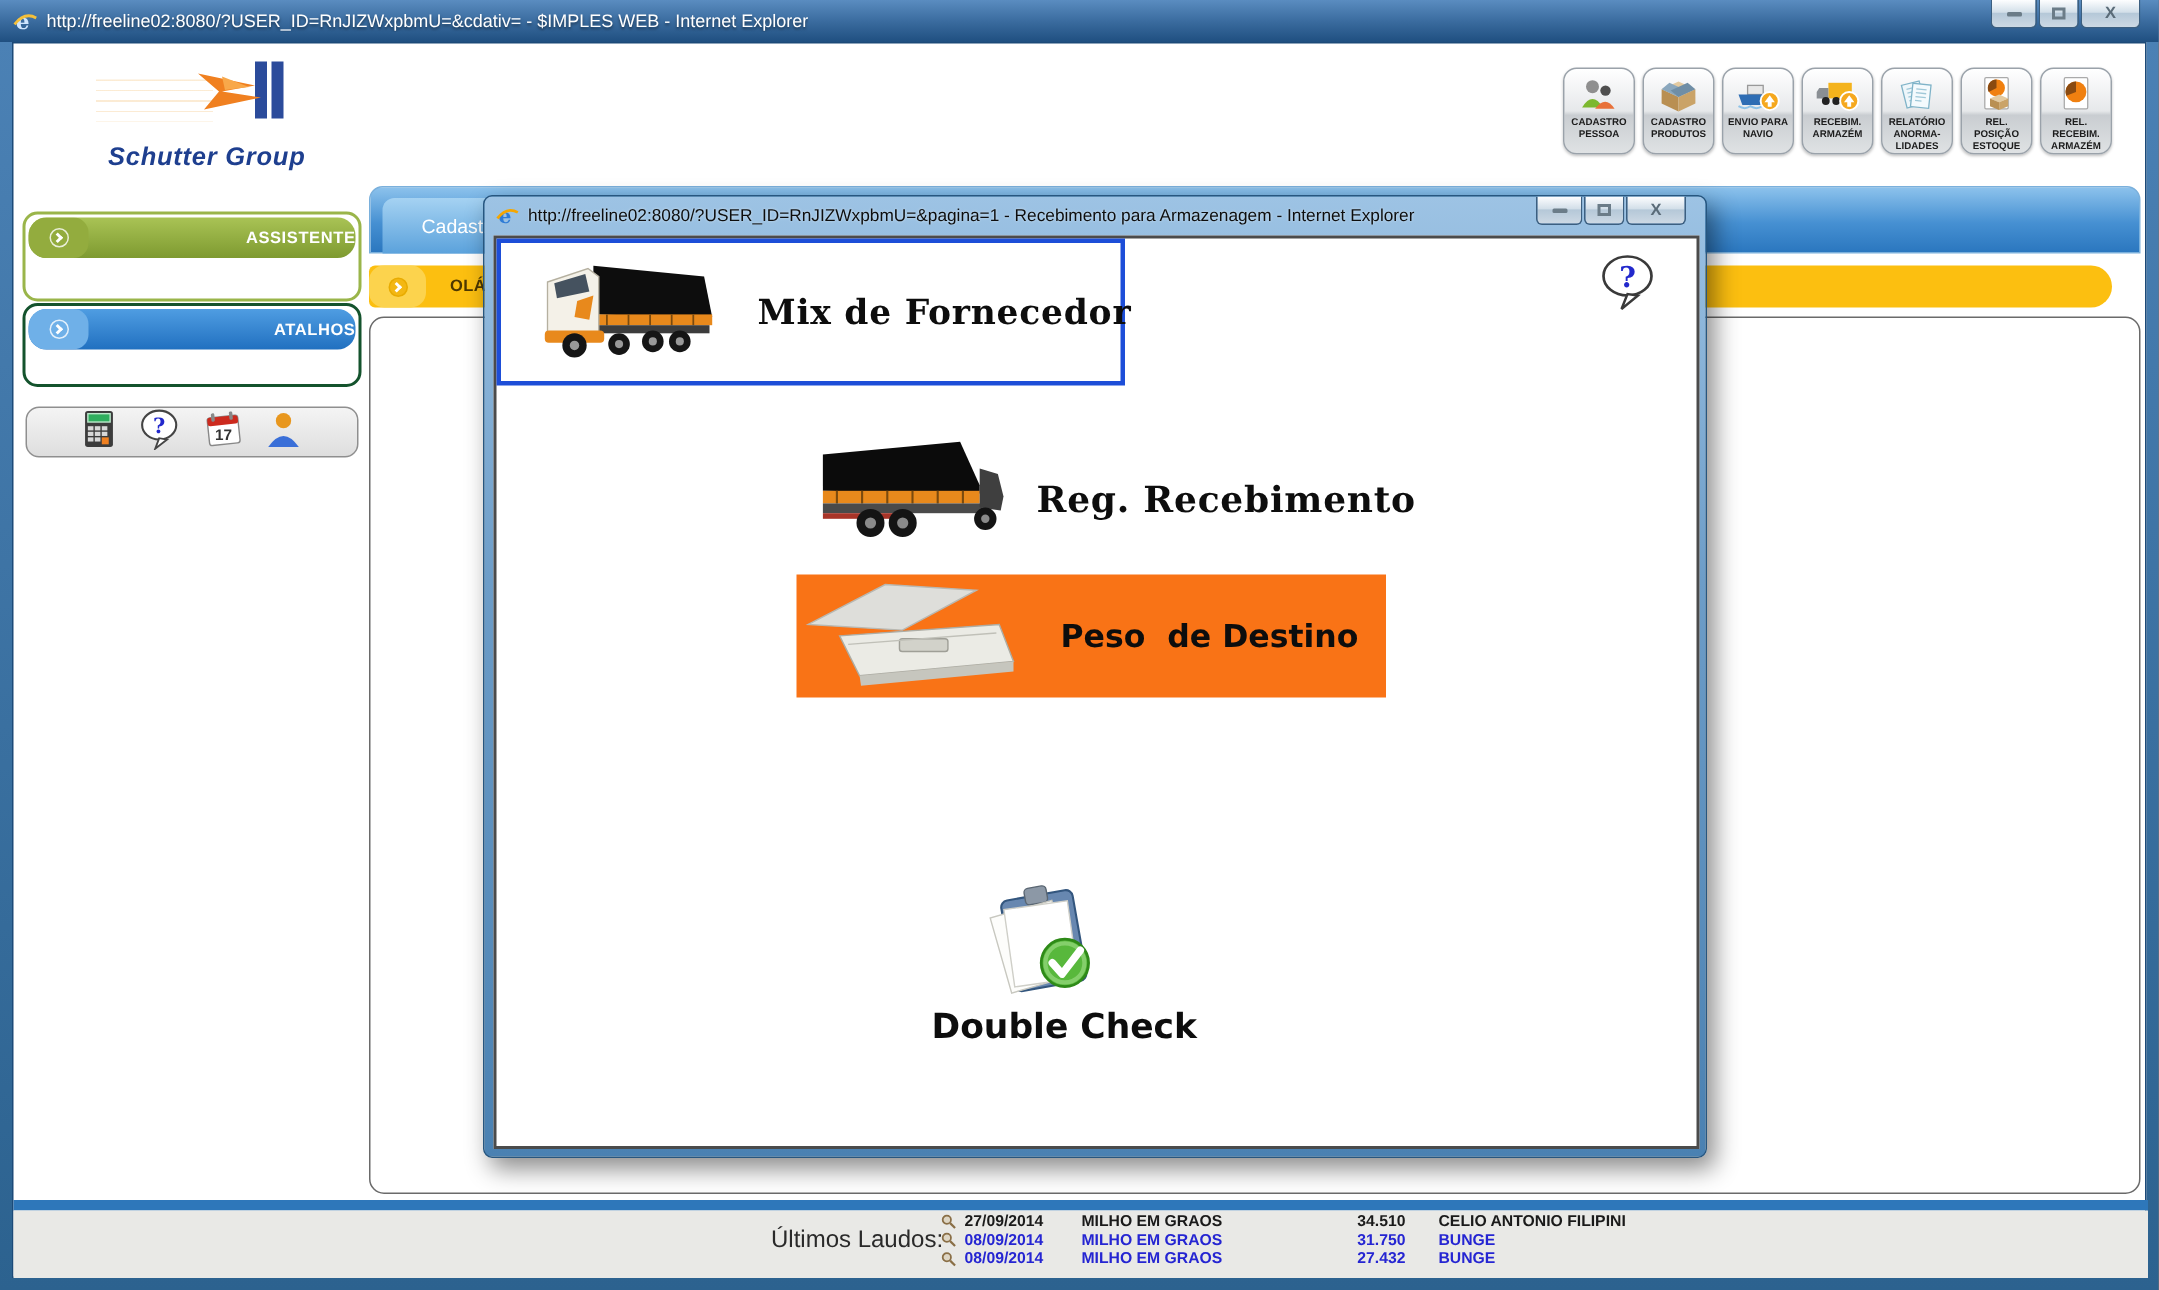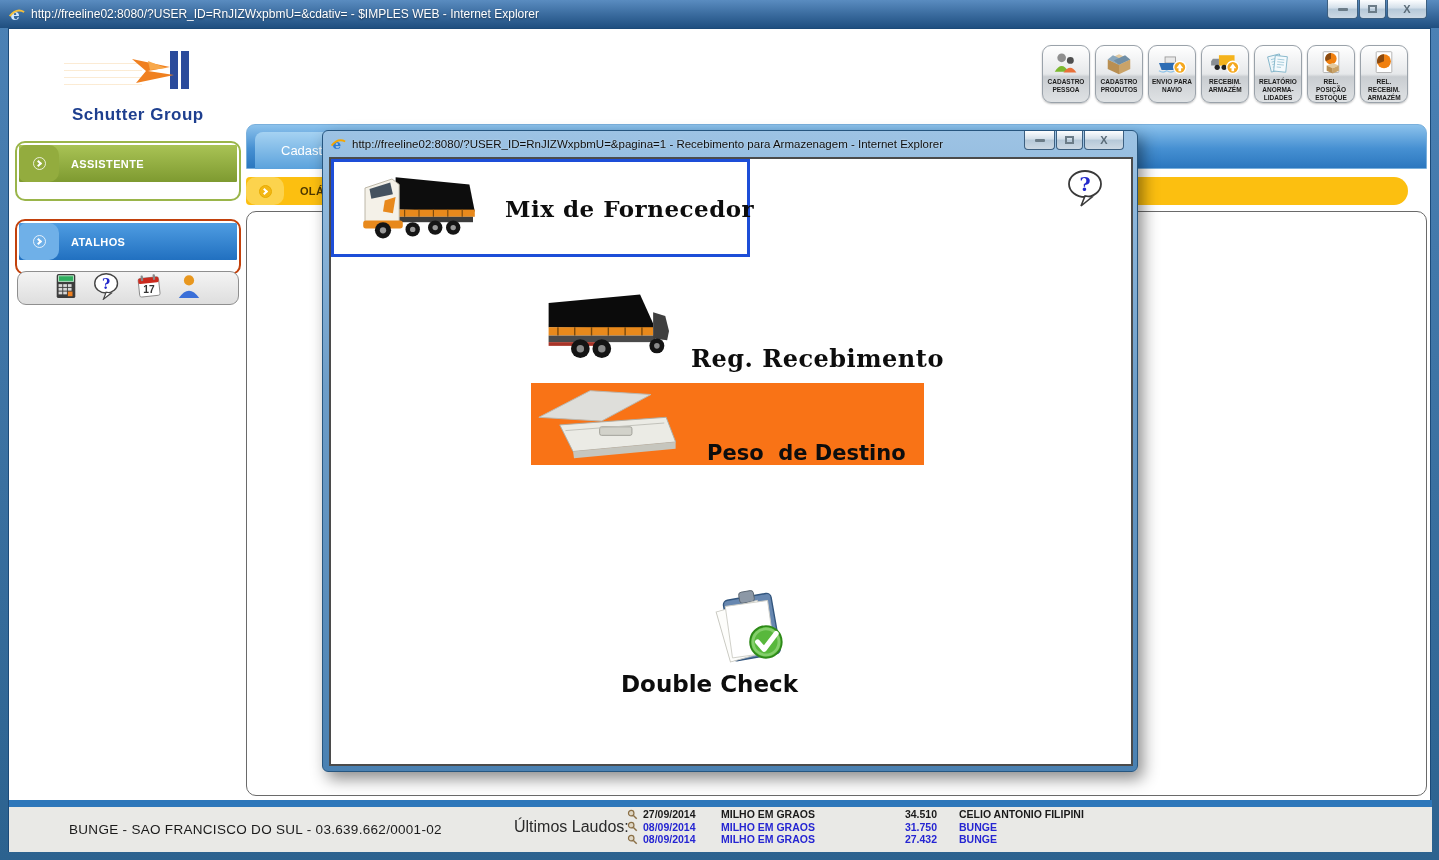--- a/index.html
+++ b/index.html
@@ -20,41 +20,41 @@
                    border-radius:0 0 4px 4px; display:flex; align-items:center; justify-content:center;
                    margin-left:1px; color:#5a6b78; font-weight:bold; font-size:11px; }
   .winctrl .w-min { width:31px; } .winctrl .w-max { width:27px; } .winctrl .w-close { width:40px; }
   .glyph-min { width:10px; height:3px; background:#6b7c88; border-radius:1px; }
   .glyph-max { width:9px; height:8px; border:2px solid #6b7c88; }
   .ctrl-main { right:12px; }
 
   .body { position:absolute; left:8px; top:28px; width:1423px; height:824px; background:#fff; border:1px solid #1c4a78; }
 
   
-  .logo { position:absolute; left:55px; top:20px; width:170px; height:95px; }
+  .logo { position:absolute; left:55px; top:10px; width:170px; height:95px;font-style:italic; }
   .logo-stripes { position:absolute; left:0; top:14px; width:78px; height:28px;
                   background:repeating-linear-gradient(#fbe9cf 0 1px, transparent 1px 7px); opacity:.9; }
   .logo-mark { position:absolute; left:62px; top:0; }
   .logo-text { position:absolute; left:8px; top:56px; font-size:17px; font-weight:bold; color:#1e3f8f;
                letter-spacing:.5px; font-family:"Liberation Sans", sans-serif; }
 
   
   .toolbar { position:absolute; top:16px; right:22px; display:flex; gap:5px; }
   .toolbtn { width:48px; height:58px; border:1px solid #9aa2aa; border-radius:9px;
              background:linear-gradient(#ffffff,#e6e8ea 50%,#c9cdd1 55%,#dfe2e4);
              box-shadow:0 1px 2px rgba(0,0,0,.25);
              display:flex; flex-direction:column; align-items:center; justify-content:flex-start; padding-top:3px; }
   .toolbtn .ticon { height:28px; display:flex; align-items:center; }
   .toolbtn .tlabel { font-size:6.5px; font-weight:bold; color:#1c1c1c; text-align:center; line-height:1.25; margin-top:1px; }
 
   
   .panel { position:absolute; left:6px; width:226px; background:#fff; border-radius:10px; padding:2px; }
   .panel-assist { top:112px; height:60px; border:2px solid #9ab54a; }
-  .panel-atalho { top:190px; height:56px; border:2px solid #c2410c; }
-  .phead { height:37px; border-radius:1px; display:flex; align-items:center; position:relative; overflow:hidden; }
+  .panel-atalho { top:173px; height:56px; border:2px solid #14532d; }
+  .phead { height:27px; border-radius:12px; display:flex; align-items:center; position:relative; overflow:hidden;justify-content:flex-end; }
   .ph-green { background:linear-gradient(#a9c355,#7e9a30); }
   .ph-blue  { background:linear-gradient(#4f9de2,#2170c0); }
   .pseg { position:absolute; left:0; top:0; width:40px; height:100%; display:flex; align-items:center; justify-content:center; }
   .pseg-green { background:#93ac3e; border-radius:7px 10px 10px 7px; }
   .pseg-blue  { background:#6fb0e8; border-radius:7px 10px 10px 7px; }
   .pcirc { width:13px; height:13px; border-radius:50%; border:1.5px solid rgba(255,255,255,.8);
            display:flex; align-items:center; justify-content:center; }
   .chev { width:5px; height:5px; border-right:2px solid #fff; border-top:2px solid #fff; transform:rotate(45deg); margin-left:-2px; }
   .phead .ptext { color:#fff; font-weight:bold; font-size:11px; letter-spacing:.4px; margin-left:52px; }
 
@@ -99,21 +99,21 @@
   .modal { position:absolute; left:322px; top:130px; width:816px; height:642px;
            background:linear-gradient(#9dc3e4,#6d9dc8 40%,#4a81b2); border:1px solid #27567f; border-radius:6px;
            box-shadow:5px 7px 16px rgba(0,0,0,.45); }
   .m-titlebar { position:absolute; left:0; top:0; width:100%; height:26px; display:flex; align-items:center; padding-left:7px; }
   .m-titlebar .t-text { color:#0d0d0d; font-size:11.5px; margin-left:6px; white-space:nowrap; overflow:hidden; text-shadow:0 0 2px rgba(255,255,255,.6); }
   .ctrl-modal { right:13px; }
   .m-content { position:absolute; left:6px; top:26px; width:804px; height:609px; background:#fff; border:2px solid #4b4b4b; }
 
   .helpbubble { position:absolute; right:24px; top:10px; }
 
-  .mrow { position:absolute; display:flex; align-items:flex-end; }
+  .mrow { position:absolute; display:flex; align-items:center; }
   .mrow-reg  { left:212px; top:132px; height:82px; }
   .mrow-peso { left:200px; top:224px; height:82px; background:#f97316; padding-right:18px; }
   .mrow-box  { left:202px; top:316px; width:419px; height:98px; border:3px solid #1d4ed8; display:flex; align-items:center; }
   .mrow-dbl  { left:262px; top:430px; height:78px;flex-direction:column; }
   .mi-label { white-space:pre; color:#0d0d0d; }
   .lbl-serif { font-family:"DejaVu Serif", serif; font-weight:bold; font-size:24px; letter-spacing:.5px; }
   .lbl-serif2 { font-family:"DejaVu Serif", serif; font-weight:bold; font-size:23px; letter-spacing:.5px; }
   .lbl-sans  { font-family:"DejaVu Sans", sans-serif; font-weight:bold; font-size:21px; }
   .lbl-sans2 { font-family:"DejaVu Sans", sans-serif; font-weight:bold; font-size:23px; }
   .mgap8  { margin-left:8px; }
@@ -323,21 +323,20 @@
           <span class="ycirc">
             <span class="ychev"></span>
           </span>
         </span>
       <span class="ytext">OLÁ FRE</span>
     </div>
     <div class="contentpanel"></div>
 
     <div class="bluebar"></div>
     <div class="statusbar">
-      <span class="company">BUNGE - SAO FRANCISCO DO SUL - 03.639.662/0001-02</span>
       <span class="laudos-label">Últimos Laudos:</span>
       <div class="laudos">
         <div class="lrow lrow-black">
           <span class="lmag">
             <svg width="11" height="11" viewBox="0 0 12 12">
                 <circle cx="4.6" cy="4.6" r="3" fill="#ded6c4" stroke="#8a6f46" stroke-width="1.3"></circle>
                 <line x1="7" y1="7" x2="10.6" y2="10.6" stroke="#8a6f46" stroke-width="1.6"></line>
               </svg>
           </span>
           <span class="ldate">27/09/2014</span>

